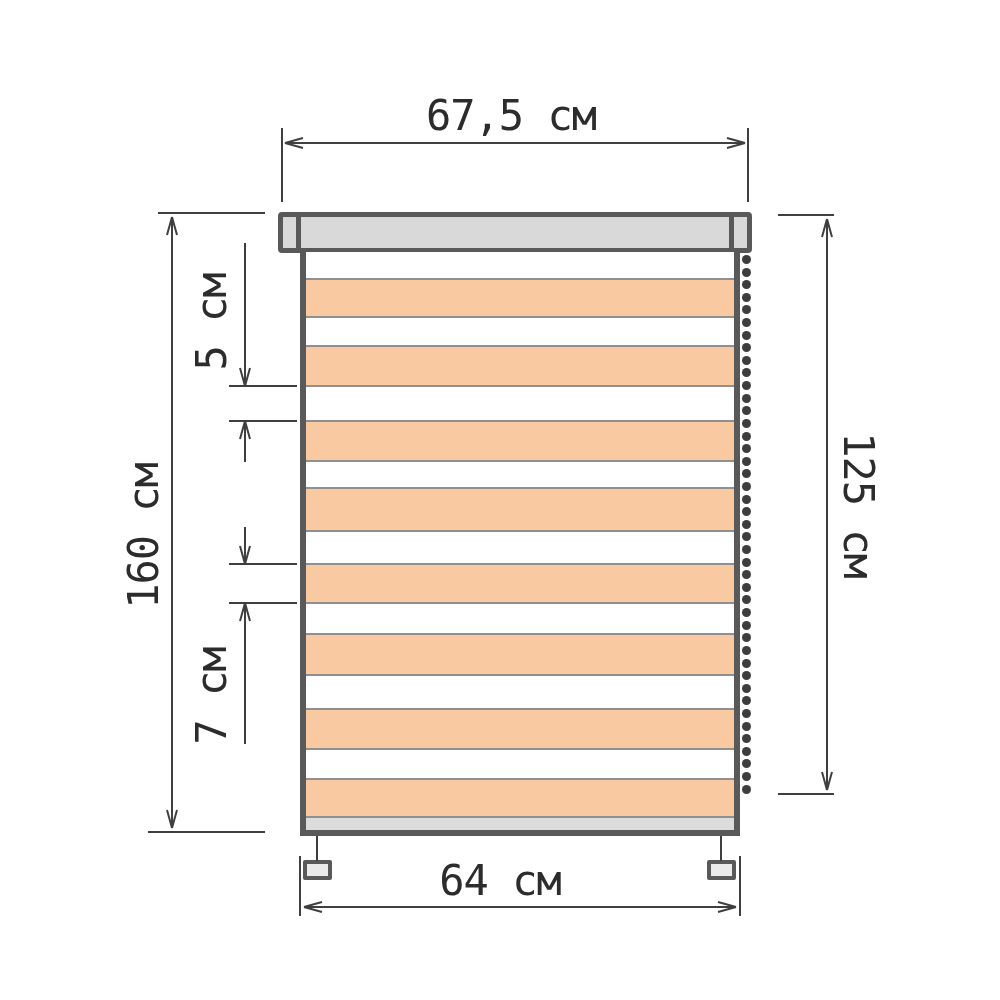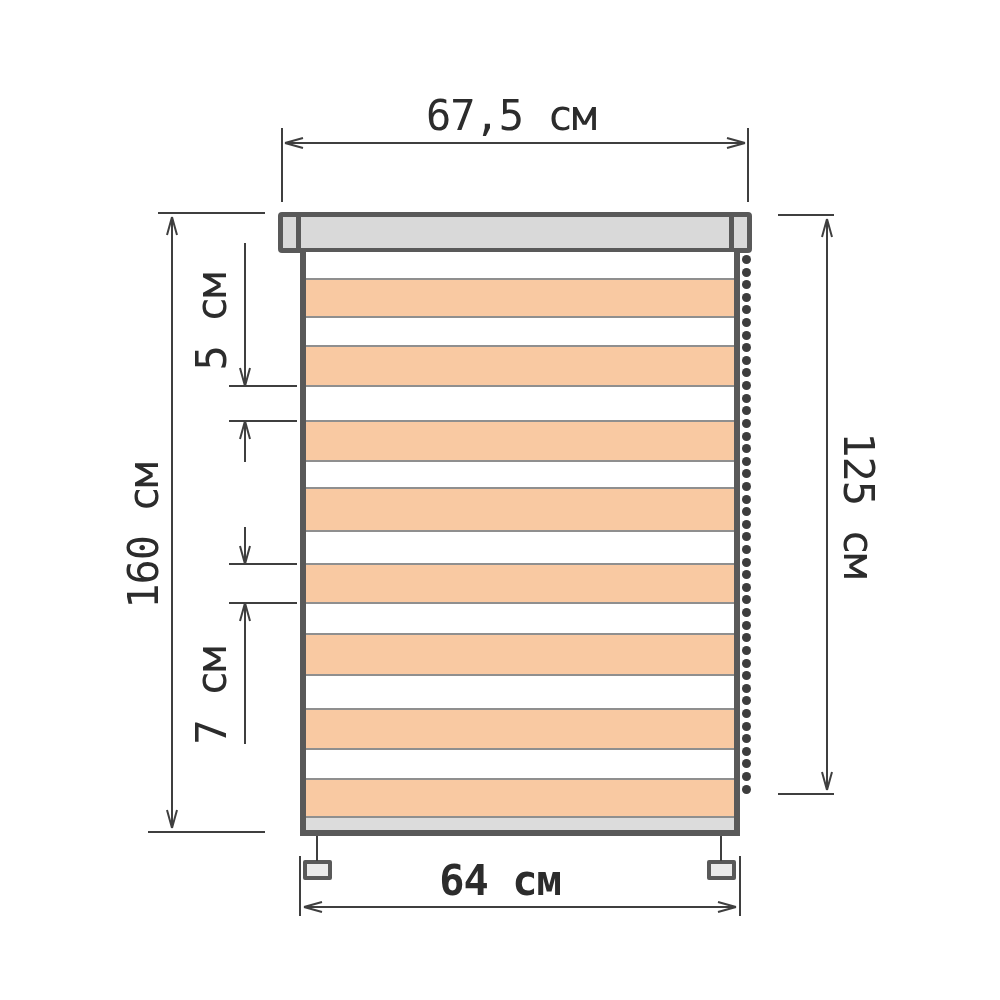--- a/index.html
+++ b/index.html
@@ -61,21 +61,21 @@
   .bracket.left{left:303px;}
   .bracket.right{left:707px;}
   
   .dim-label{
     position:absolute;font-size:42px;letter-spacing:-1px;white-space:nowrap;
     color:var(--text);transform:translate(-50%,-50%);line-height:1;
   }
   .dim-label.rot-ccw{transform:translate(-50%,-50%) rotate(-90deg);}
   .dim-label.rot-cw{transform:translate(-50%,-50%) rotate(90deg);}
   .lbl-top{left:511px;top:108px;margin-top:8px;}
-  .lbl-bottom{left:500px;top:881px;font-weight:bold;}
+  .lbl-bottom{left:500px;top:881px;}
   .lbl-left{left:144px;top:536px;}
   .lbl-right{left:858px;top:505px;}
   .lbl-sheer{left:212px;top:322px;}
   .lbl-opaque{left:212px;top:696px;}
   
   .overlay{position:absolute;left:0;top:0;width:1000px;height:1000px;pointer-events:none;}
   .overlay *{stroke:var(--dimension);stroke-width:2;fill:none;}
 </style>
 </head>
 <body>

